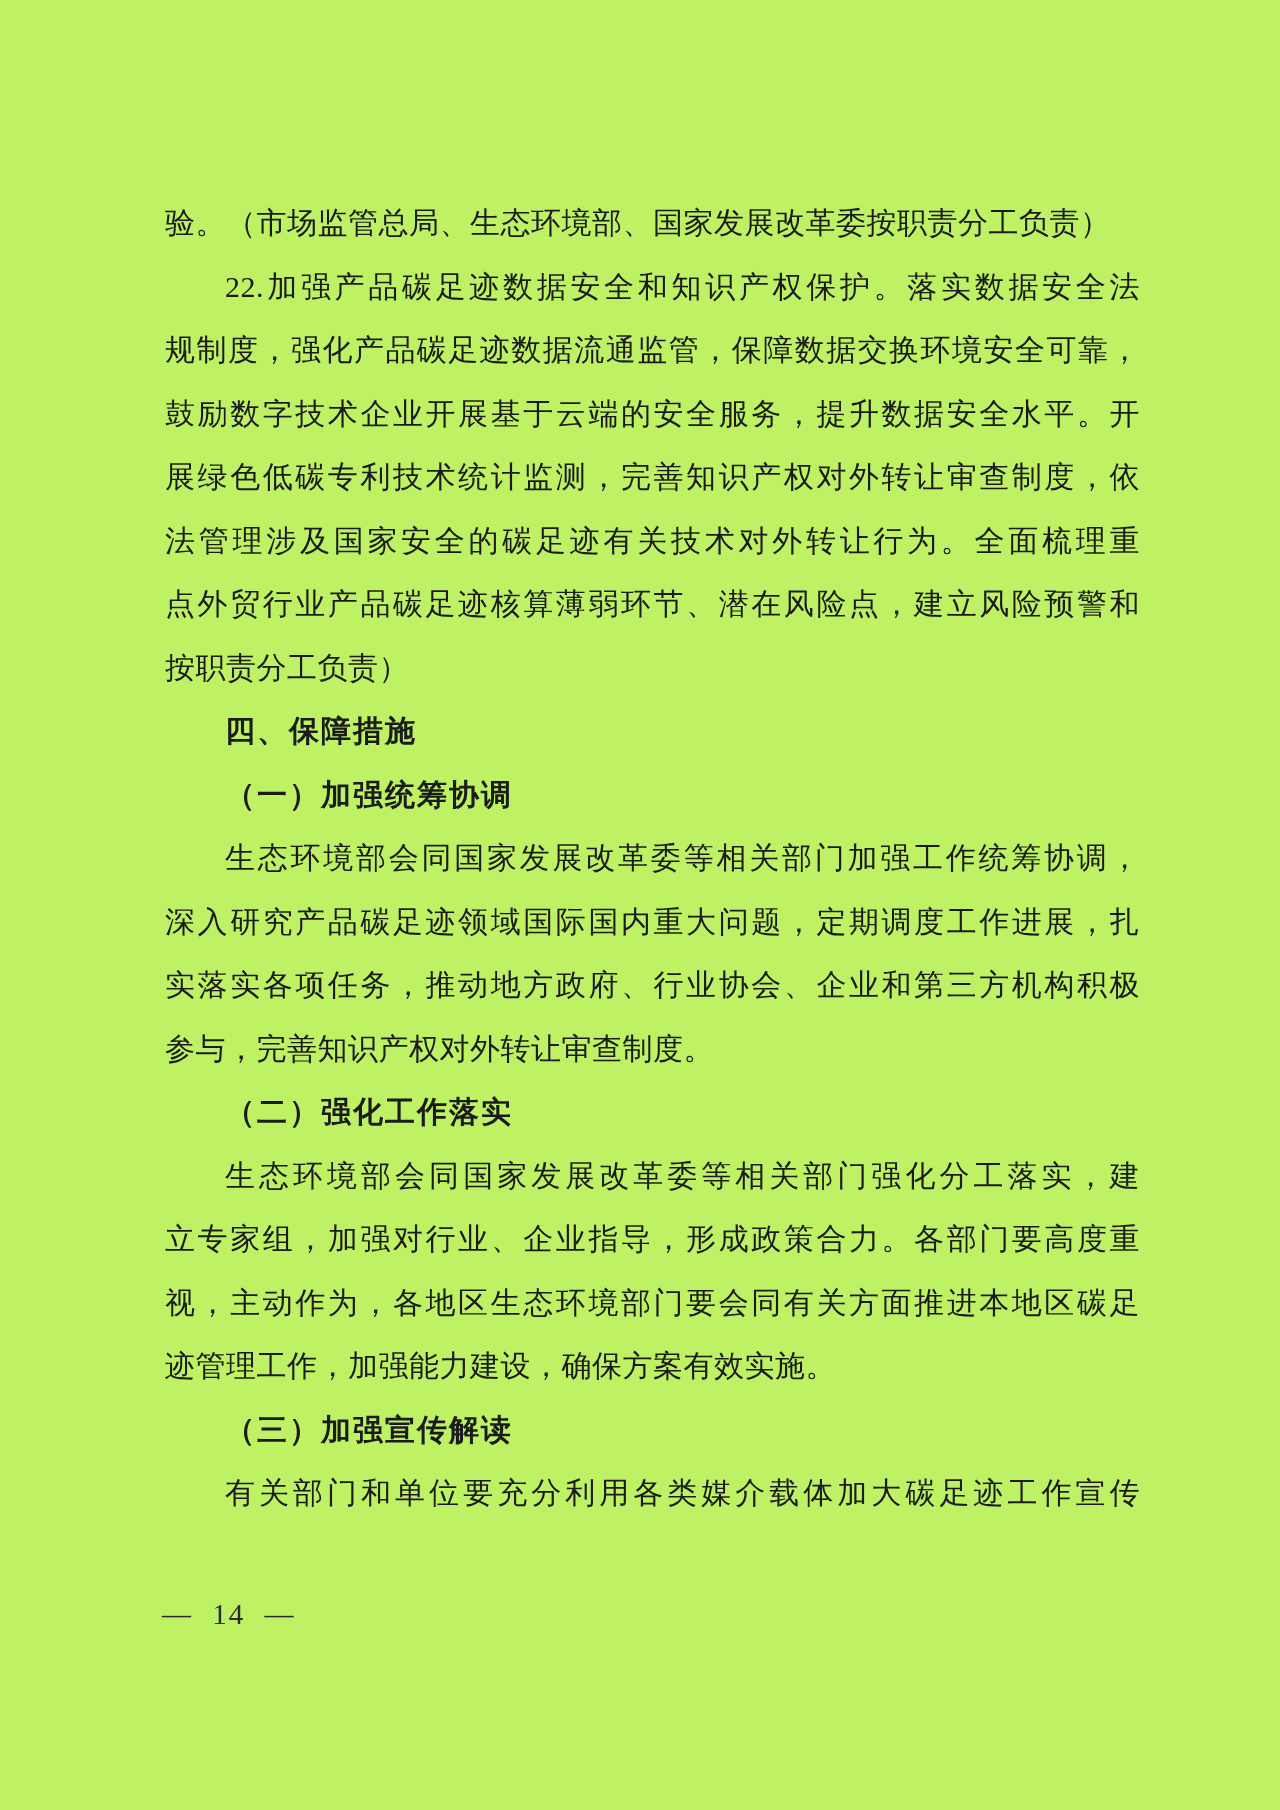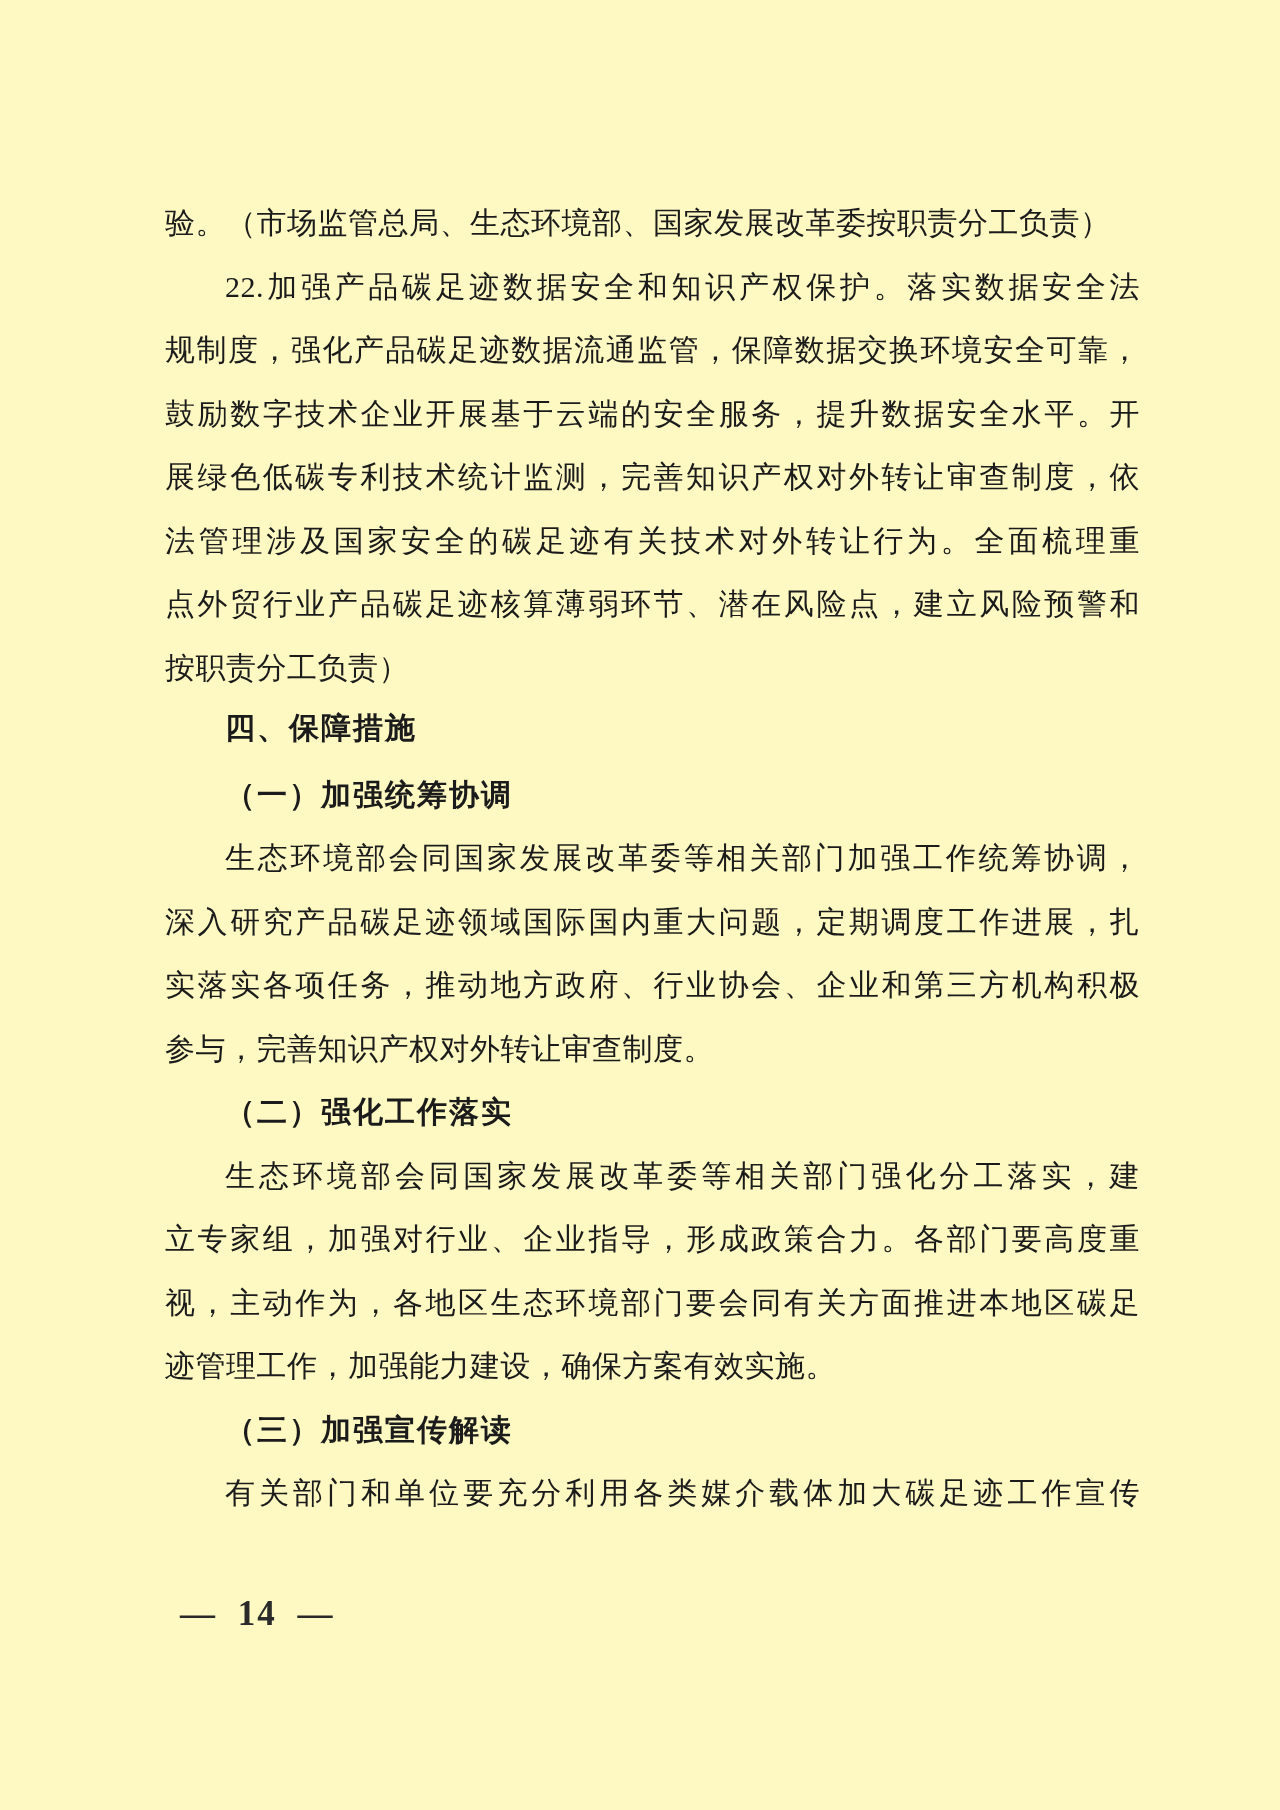--- a/index.html
+++ b/index.html
@@ -4,21 +4,21 @@
 <style>
   html, body {
     margin: 0;
     padding: 0;
     background: #ffffff;
   }
   .page {
     position: relative;
     width: 1280px;
     height: 1810px;
-    background: #fef9c3;
+    background: #bef264;
     overflow: hidden;
     font-family: "Liberation Serif", "DejaVu Serif", serif;
     color: #1b1b1b;
   }
   .content {
     position: absolute;
     left: 165px;
     top: 191px;
     width: 975px;
   }
@@ -34,43 +34,42 @@
     overflow: visible;
   }
   .line.end {
     text-align: left;
     text-align-last: left;
   }
   .line.indent {
     text-indent: 60px;
   }
   .line.h1 {
-    font-family: Liberation Mono, monospace;
+    font-family: Liberation Sans, sans-serif;
     font-weight: 700;
     text-align: right;
     text-align-last: left;
     letter-spacing: 2px;
   }
   .line.h2 {
     font-weight: 700;
     text-align: center;
     text-align-last: left;
     letter-spacing: 2px;
   }
   .footer {
     position: absolute;
-    left: 180px;
+    left: 162px;
     top: 1594px;
-    font-size: 35px;
+    font-size: 29px;
     line-height: 40px;
     color: #2a2a2a;
     word-spacing: 10px;
     letter-spacing: 2px;
     white-space: nowrap;
-    font-weight: bold;
   }
 </style>
 </head>
 <body>
 
 <div class="page">
   <div class="content" id="doc-lines">
       <div class="line end">验。（市场监管总局、生态环境部、国家发展改革委按职责分工负责）</div>
       <div class="line indent">22.加强产品碳足迹数据安全和知识产权保护。落实数据安全法</div>
       <div class="line">规制度，强化产品碳足迹数据流通监管，保障数据交换环境安全可靠，</div>

